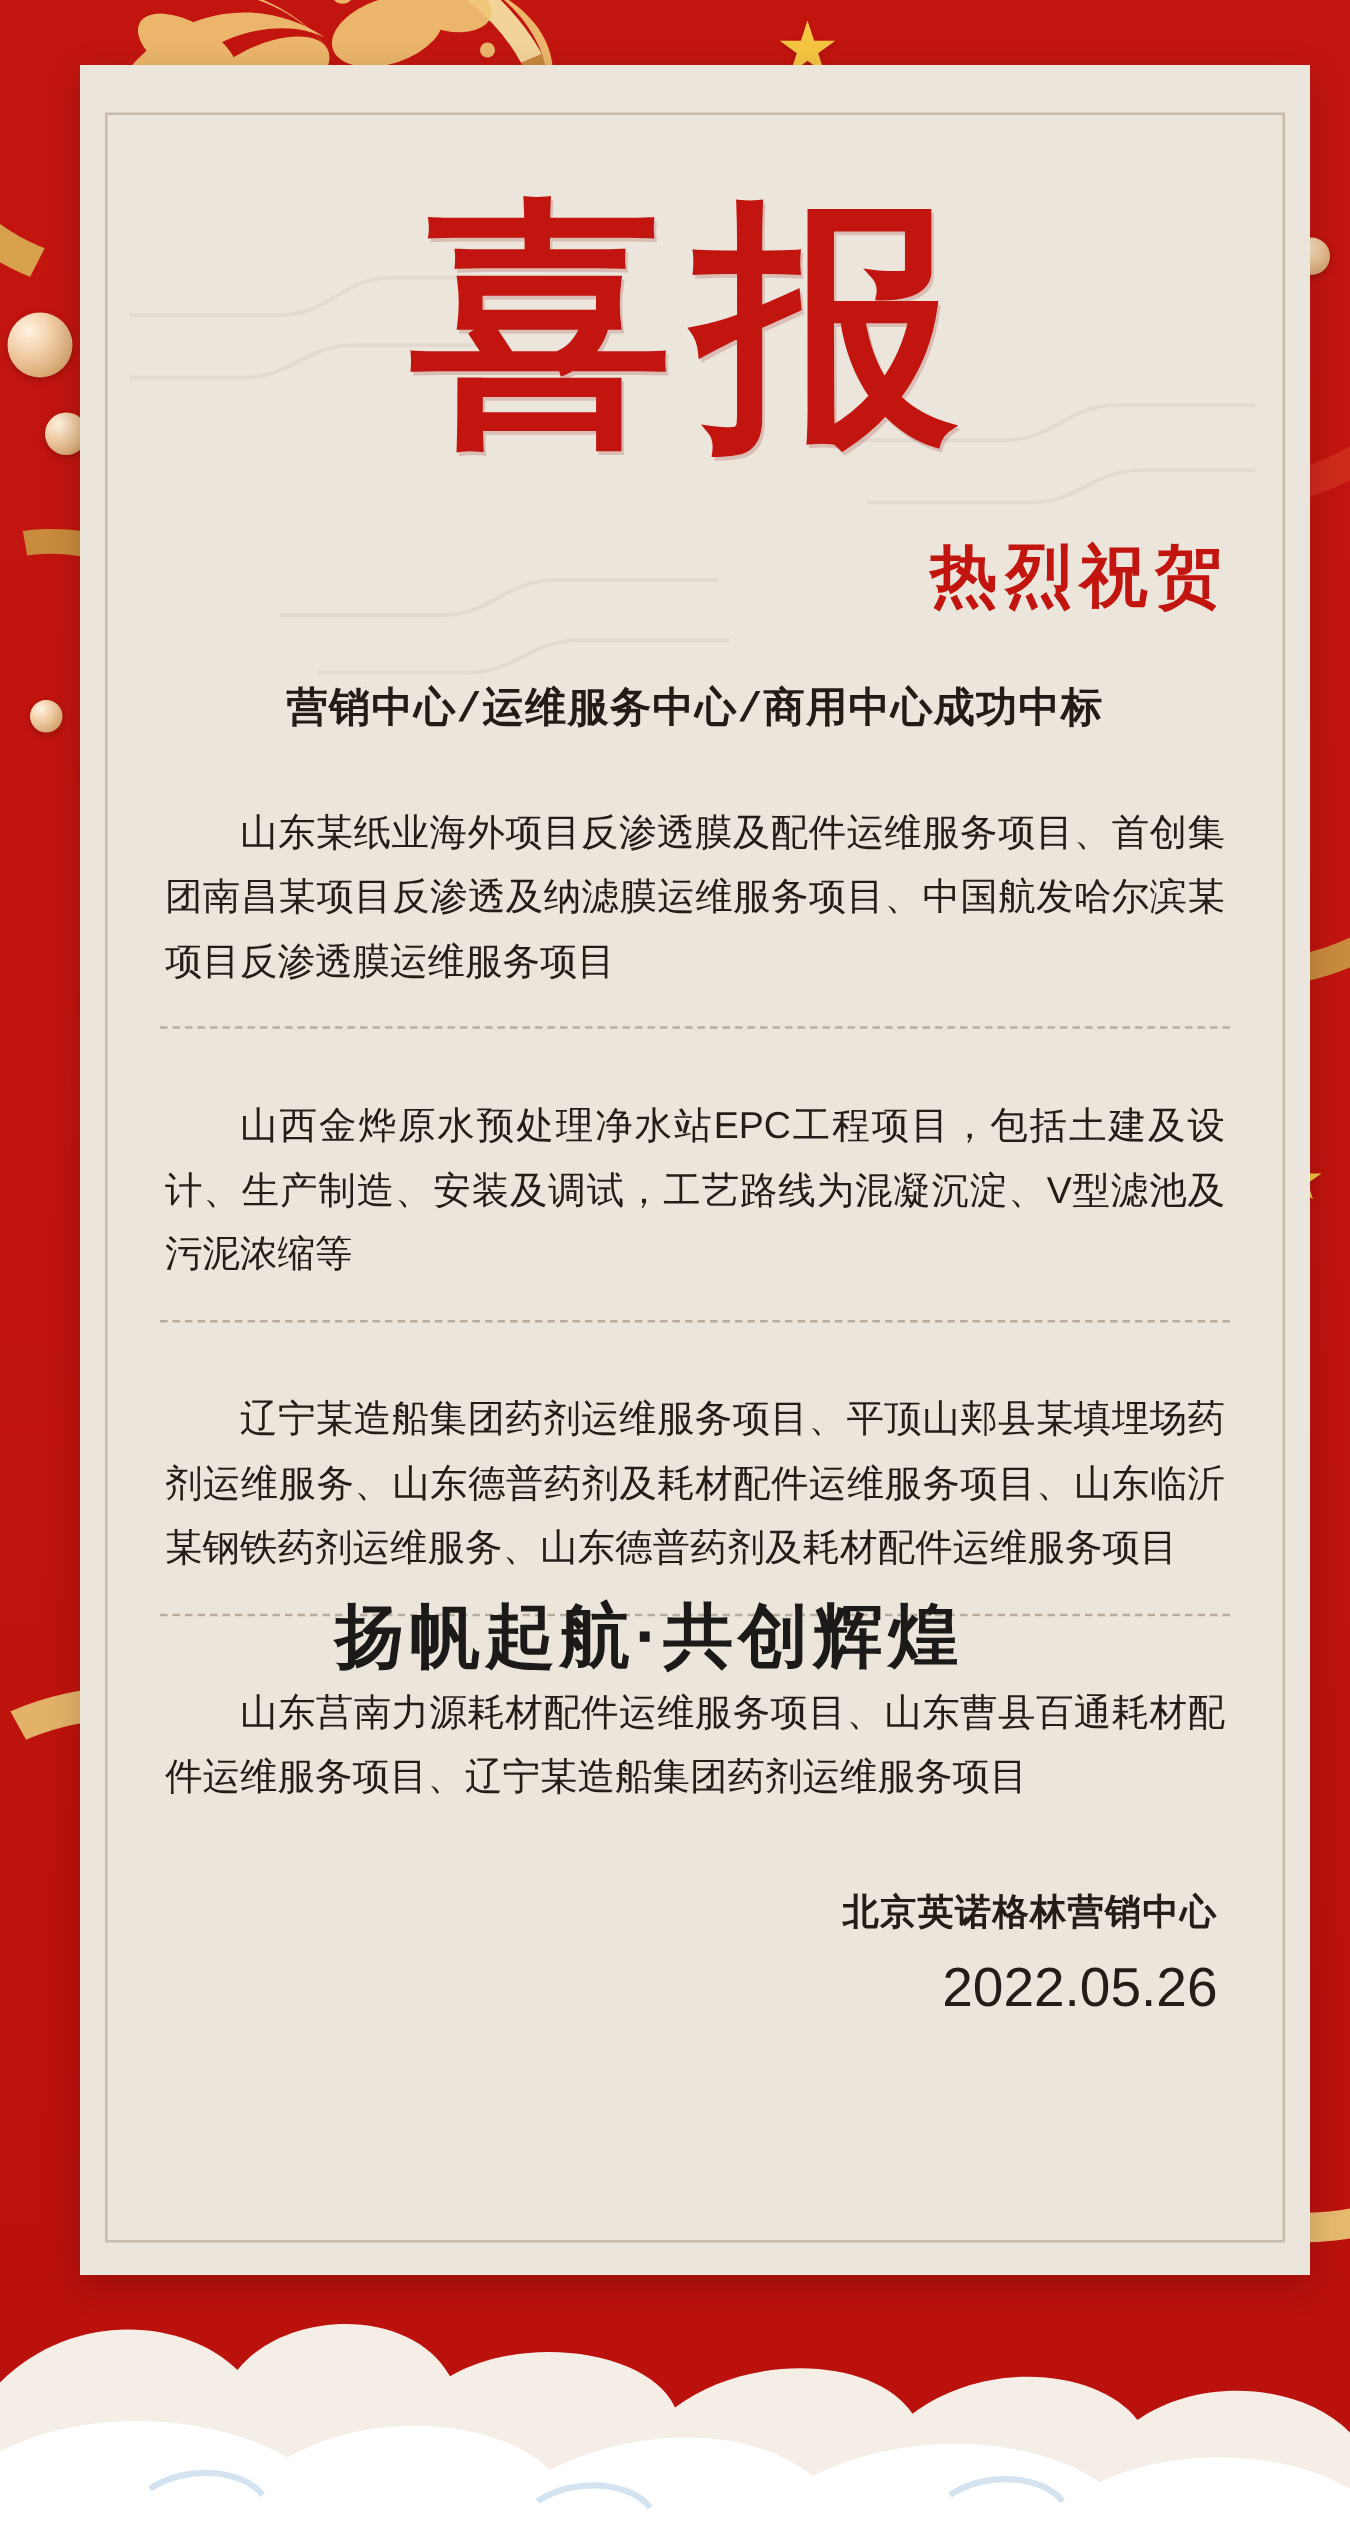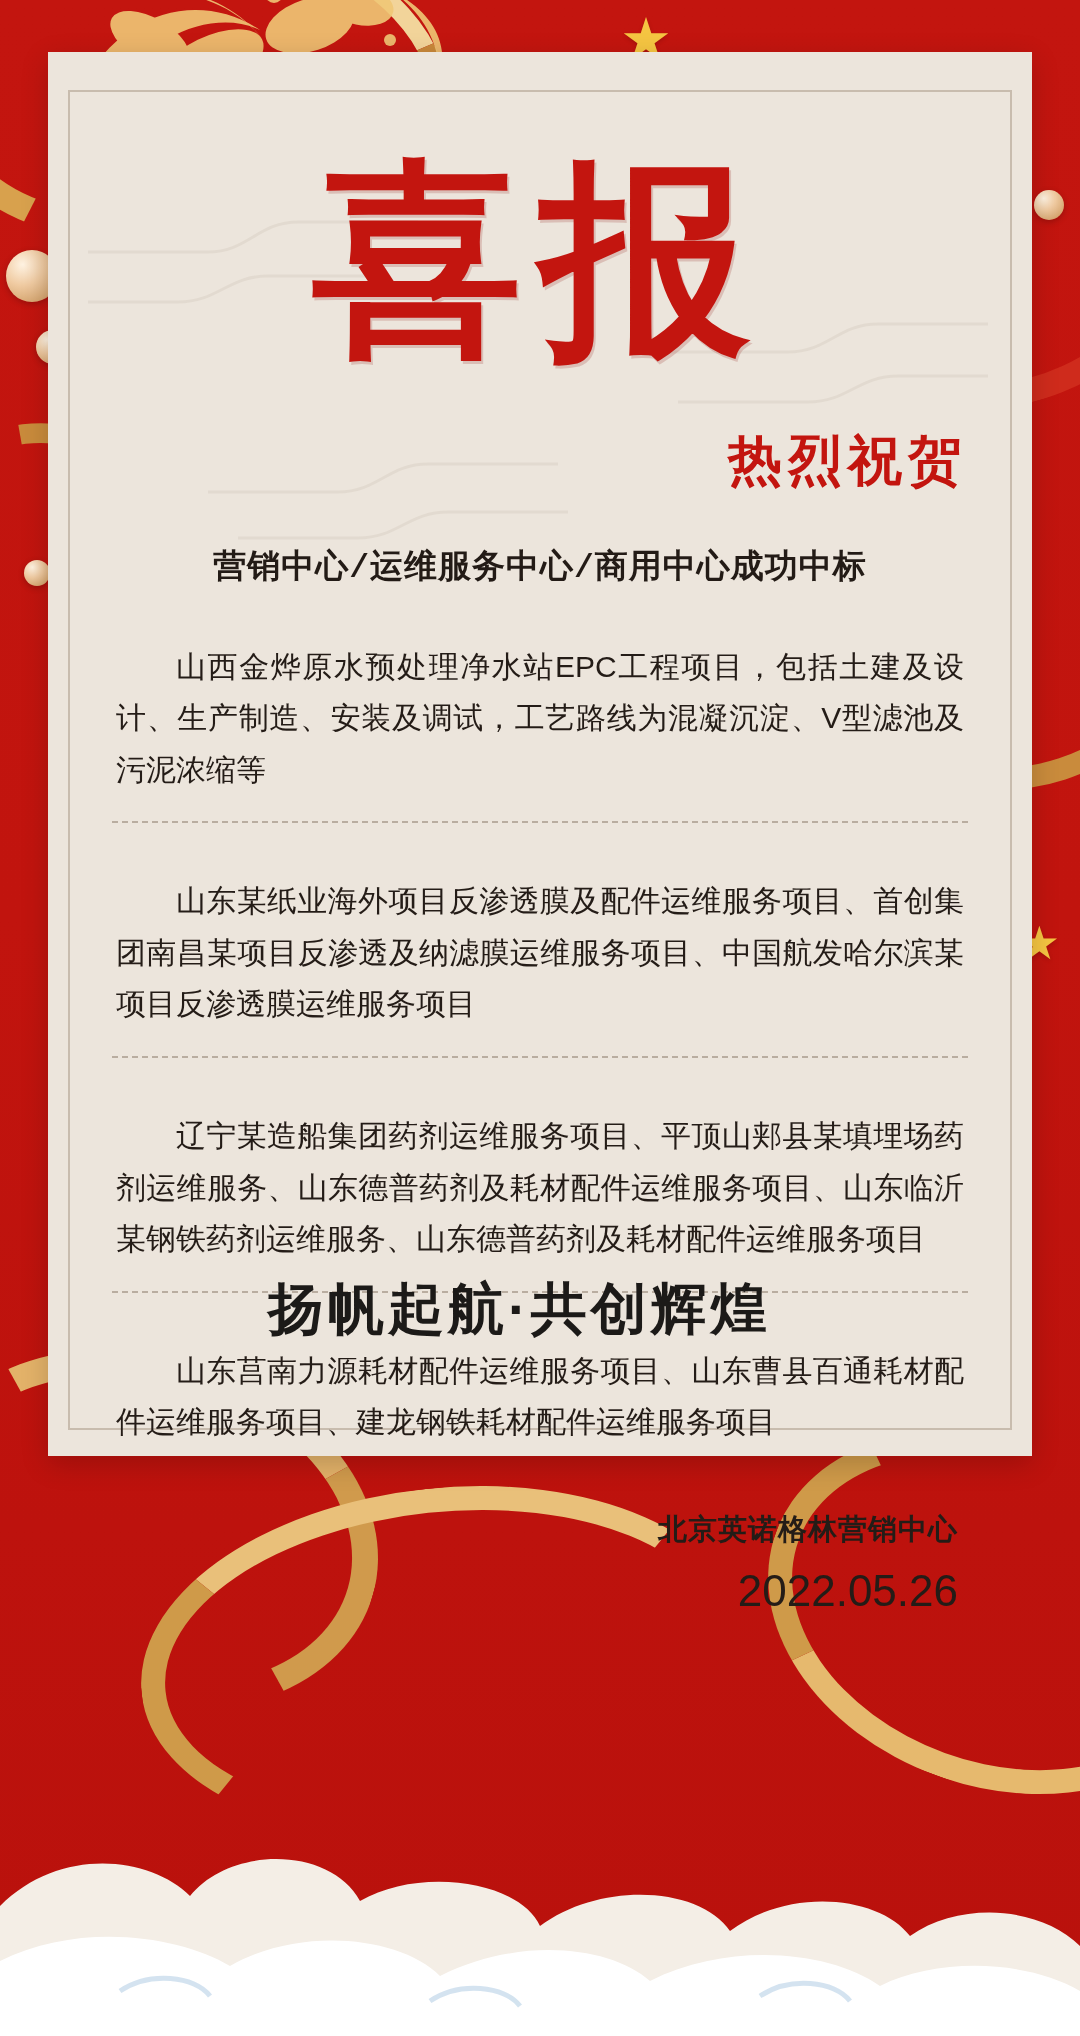--- a/index.html
+++ b/index.html
@@ -95,24 +95,24 @@
   
   .clouds {
     position: absolute;
     left: 0; right: 0; bottom: 0;
     height: 250px;
   }
 
   
   .card {
     position: absolute;
-    left: 48px;
+    left: 64px;
     top: 52px;
     width: 984px;
-    height: 1404px;
+    height: 1768px;
     background: #ece5dc;
     box-shadow: 0 8px 26px rgba(0,0,0,.18);
   }
   .card::after {
     content: "";
     position: absolute;
     left: 20px; top: 38px; right: 20px; bottom: 26px;
     border: 2px solid #c8bcae;
     pointer-events: none;
   }
@@ -267,24 +267,24 @@
 
     <div class="content">
 
       <div class="xibao">喜报</div>
 
       <div class="congrats">热烈祝贺</div>
 
       <div class="subtitle">营销中心/运维服务中心/商用中心成功中标</div>
 
       <div class="items">
+        <p class="item">山东某纸业海外项目反渗透膜及配件运维服务项目、首创集团南昌某项目反渗透及纳滤膜运维服务项目、中国航发哈尔滨某项目反渗透膜运维服务项目</p>
         <p class="item">山西金烨原水预处理净水站EPC工程项目，包括土建及设计、生产制造、安装及调试，工艺路线为混凝沉淀、V型滤池及污泥浓缩等</p>
-        <p class="item">山东某纸业海外项目反渗透膜及配件运维服务项目、首创集团南昌某项目反渗透及纳滤膜运维服务项目、中国航发哈尔滨某项目反渗透膜运维服务项目</p>
         <p class="item">辽宁某造船集团药剂运维服务项目、平顶山郏县某填埋场药剂运维服务、山东德普药剂及耗材配件运维服务项目、山东临沂某钢铁药剂运维服务、山东德普药剂及耗材配件运维服务项目</p>
-        <p class="item">山东莒南力源耗材配件运维服务项目、山东曹县百通耗材配件运维服务项目、建龙钢铁耗材配件运维服务项目</p>
+        <p class="item">山东莒南力源耗材配件运维服务项目、山东曹县百通耗材配件运维服务项目、辽宁某造船集团药剂运维服务项目</p>
       </div>
 
       <div class="signature">
         <div class="sign-org">北京英诺格林营销中心</div>
         <div class="sign-date">2022.05.26</div>
       </div>
 
     </div>
   </div>
 

